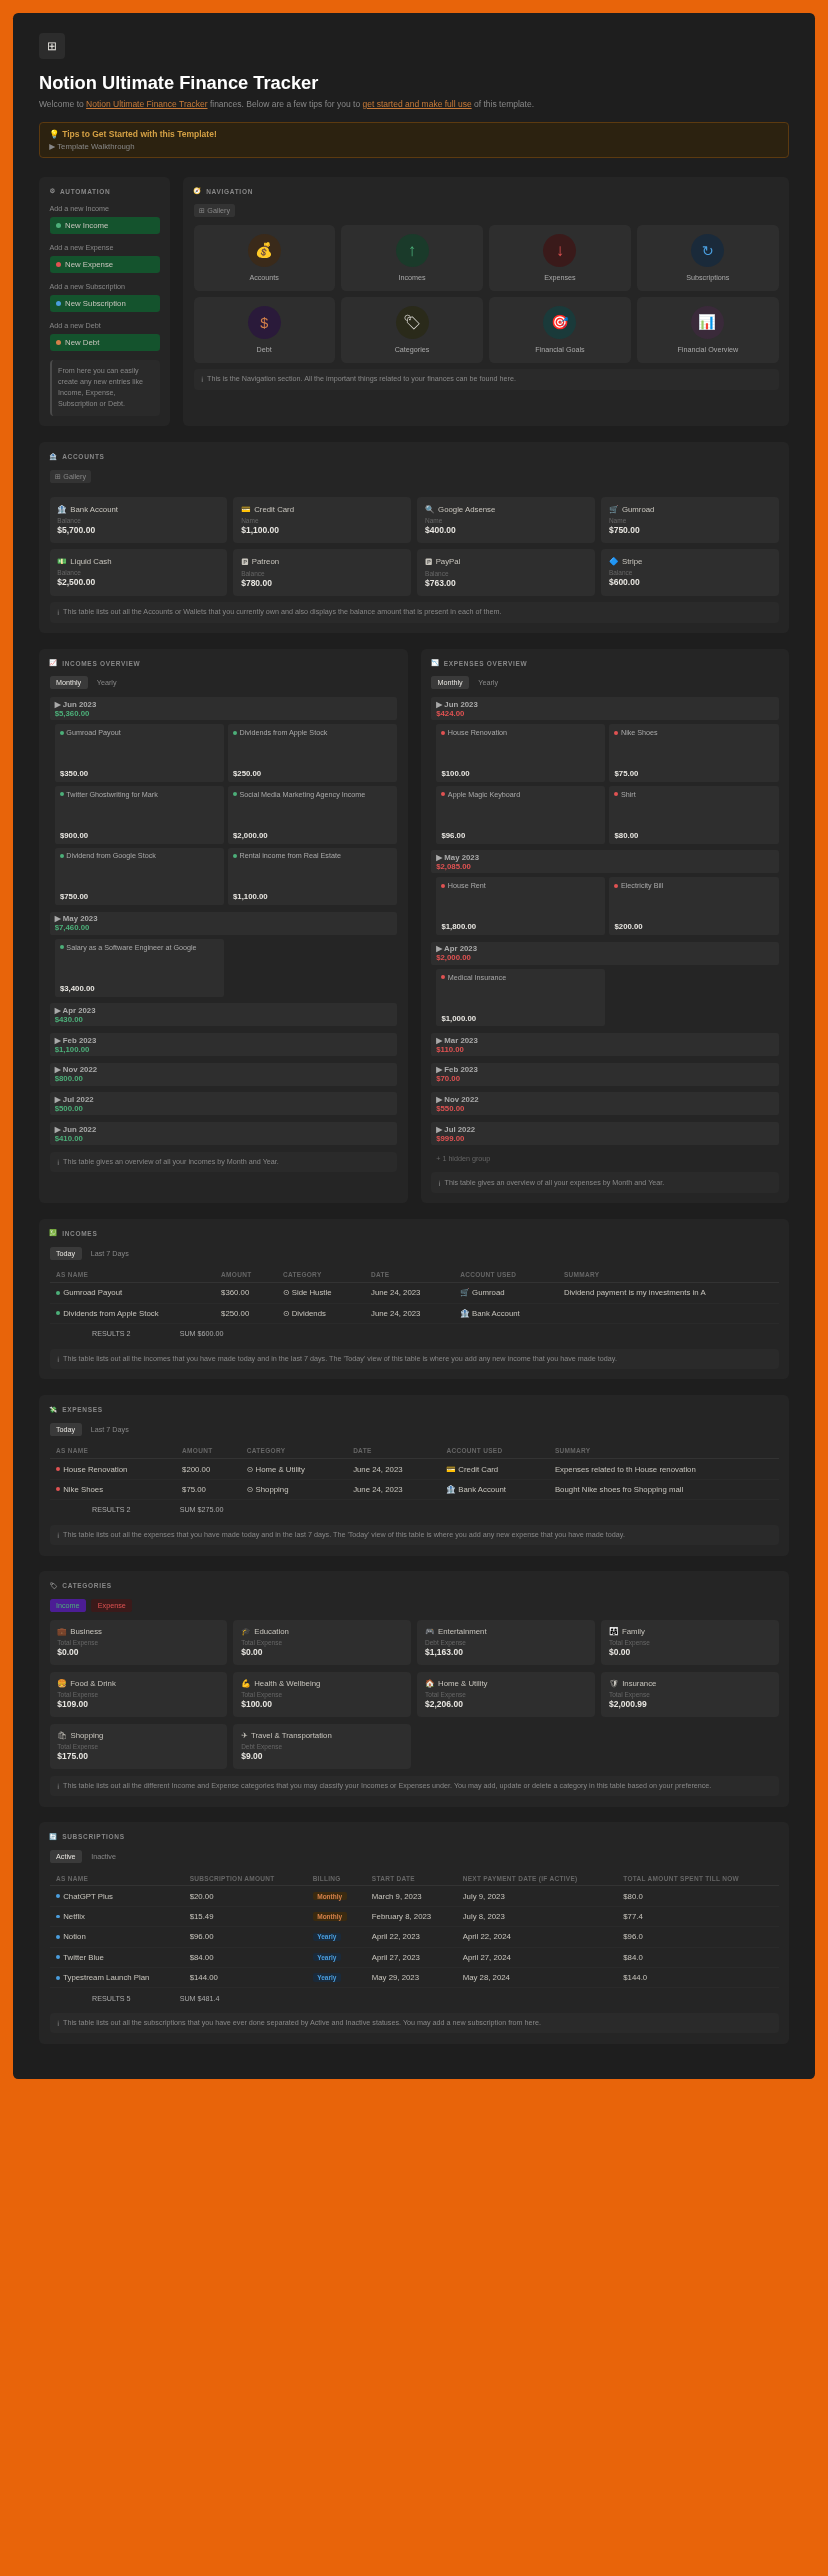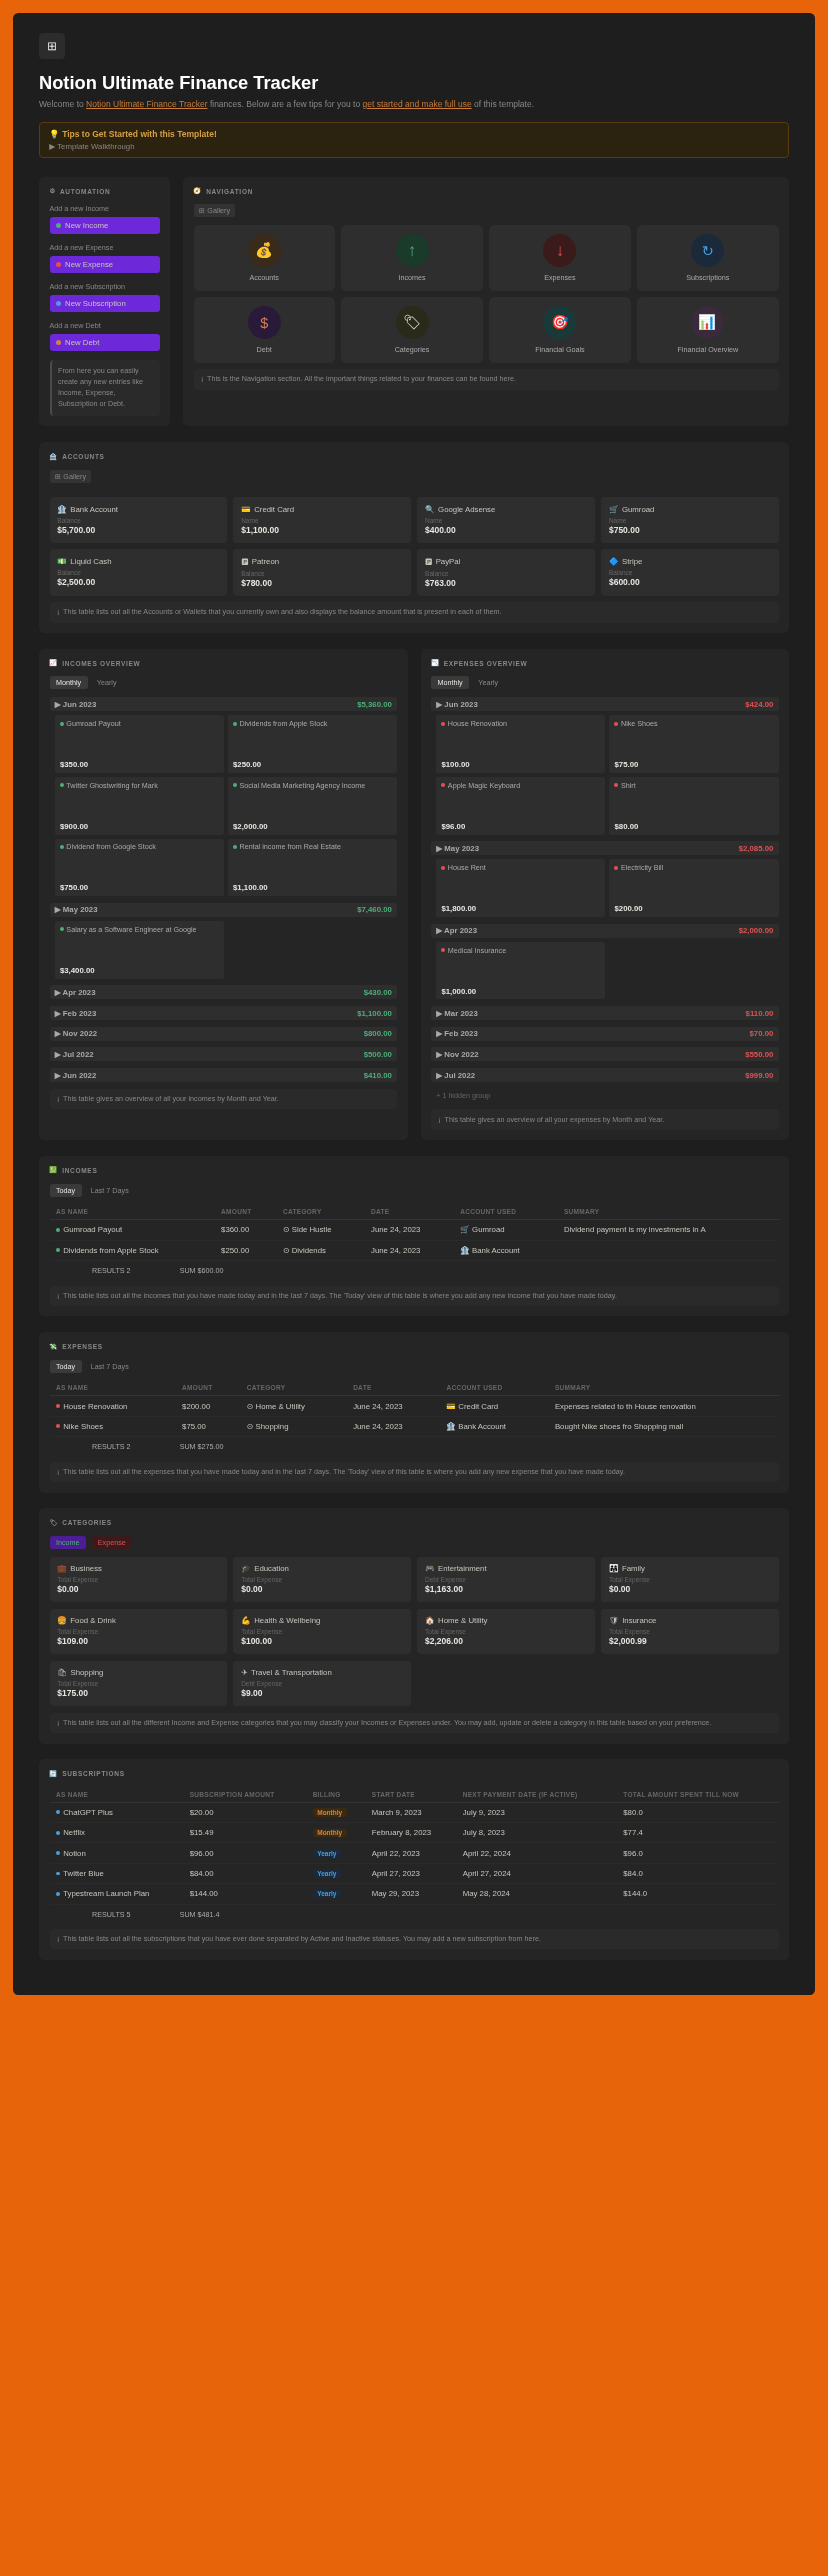--- a/index.html
+++ b/index.html
@@ -80,21 +80,21 @@
       margin-bottom: 9.2px;
       display: flex; align-items: center; gap: 3.9px;
     }
     .auto-group { margin-bottom: 9.2px; }
     .auto-group-title {
       font-size: 7.2px;
       color: #888;
       margin-bottom: 3.9px;
     }
     .auto-btn {
-      background: #6d28d9;
+      background: #14532d;
       border-radius: 3.3px;
       padding: 3.9px 6.5px;
       font-size: 7.8px;
       color: #c8c5bd;
       display: flex; align-items: center; gap: 3.9px;
       cursor: pointer;
       margin-bottom: 2.6px;
     }
     .auto-btn .dot {
       width: 5.2px; height: 5.2px;
@@ -240,21 +240,21 @@
       margin-bottom: 6.5px;
     }
     .month-header {
       font-size: 7.8px;
       font-weight: 600;
       color: #aaa;
       margin-bottom: 3.9px;
       padding: 2.6px 5.2px;
       background: #2e2e2e;
       border-radius: 2.6px;
-      display: flex; justify-content: space-between;
+      display: flex; justify-content: space-between; flex-direction: column;
     }
     .month-header .amount { color: #4caf79; }
     .month-header .amount.expense { color: #e05252; }
     .income-items, .expense-items {
       display: grid;
       grid-template-columns: 1fr 1fr;
       gap: 3.9px;
       padding-left: 5.2px;
     }
     .income-item, .expense-item {
@@ -938,20 +938,24 @@
       <span>ℹ</span>
       <span>This table lists out all the different Income and Expense categories that you may classify your Incomes or Expenses under. You may add, update or delete a category in this table based on your preference.</span>
     </div>
   </div>
 
   <div class="table-section">
     <div class="section-label">
       <span>🔄</span>
       <span>SUBSCRIPTIONS</span>
     </div>
+    <div class="table-tabs">
+      <div class="table-tab active">Active</div>
+      <div class="table-tab">Inactive</div>
+    </div>
     <table class="data-table">
       <thead>
         <tr>
           <th>As Name</th>
           <th>Subscription Amount</th>
           <th>Billing</th>
           <th>Start Date</th>
           <th>Next Payment Date (if Active)</th>
           <th>Total Amount Spent Till Now</th>
         </tr>

